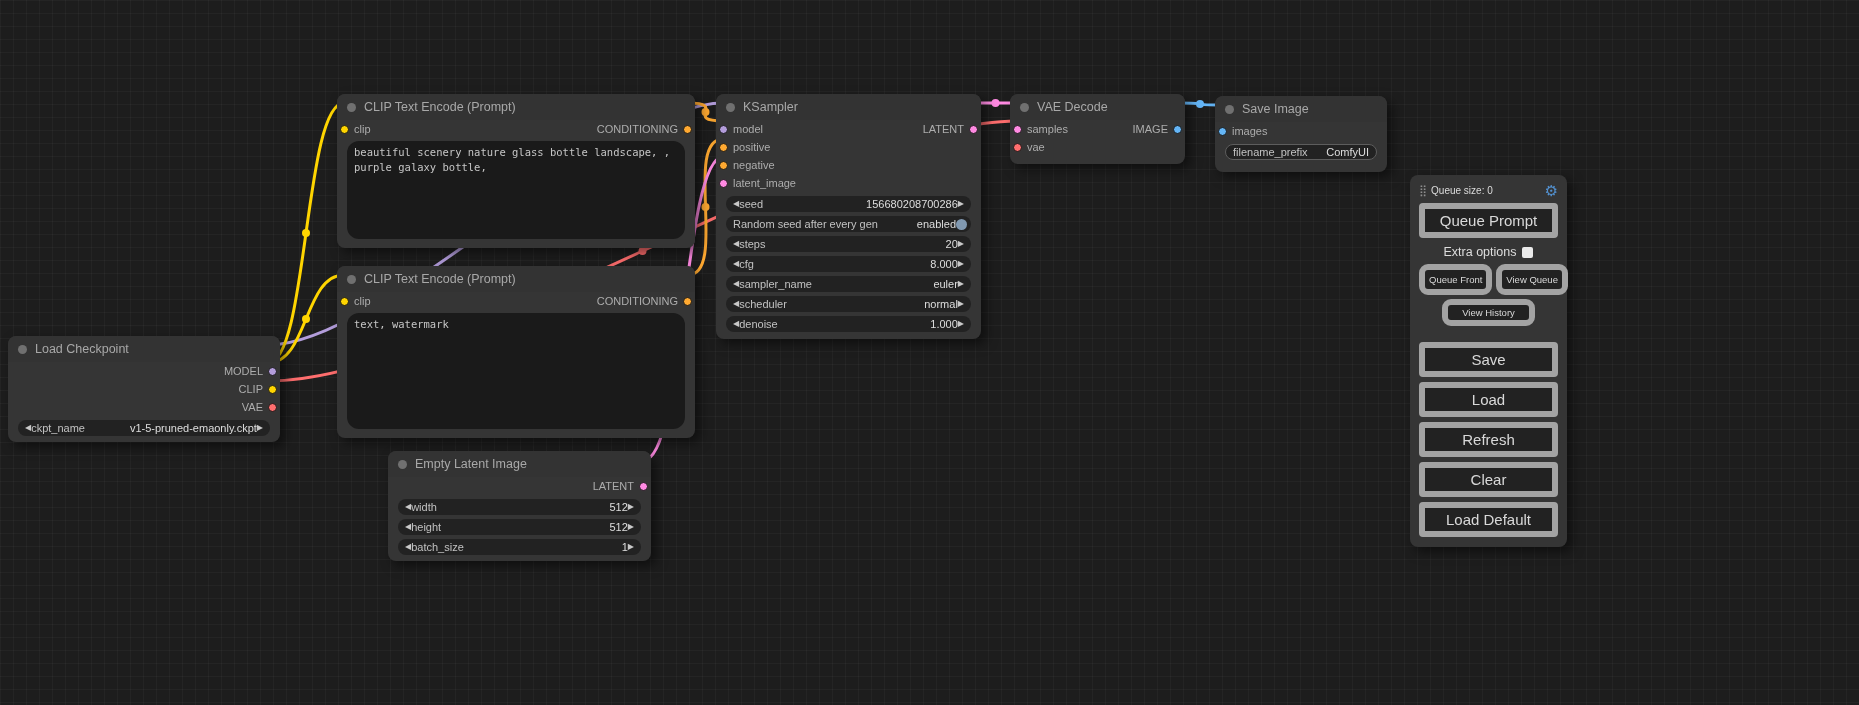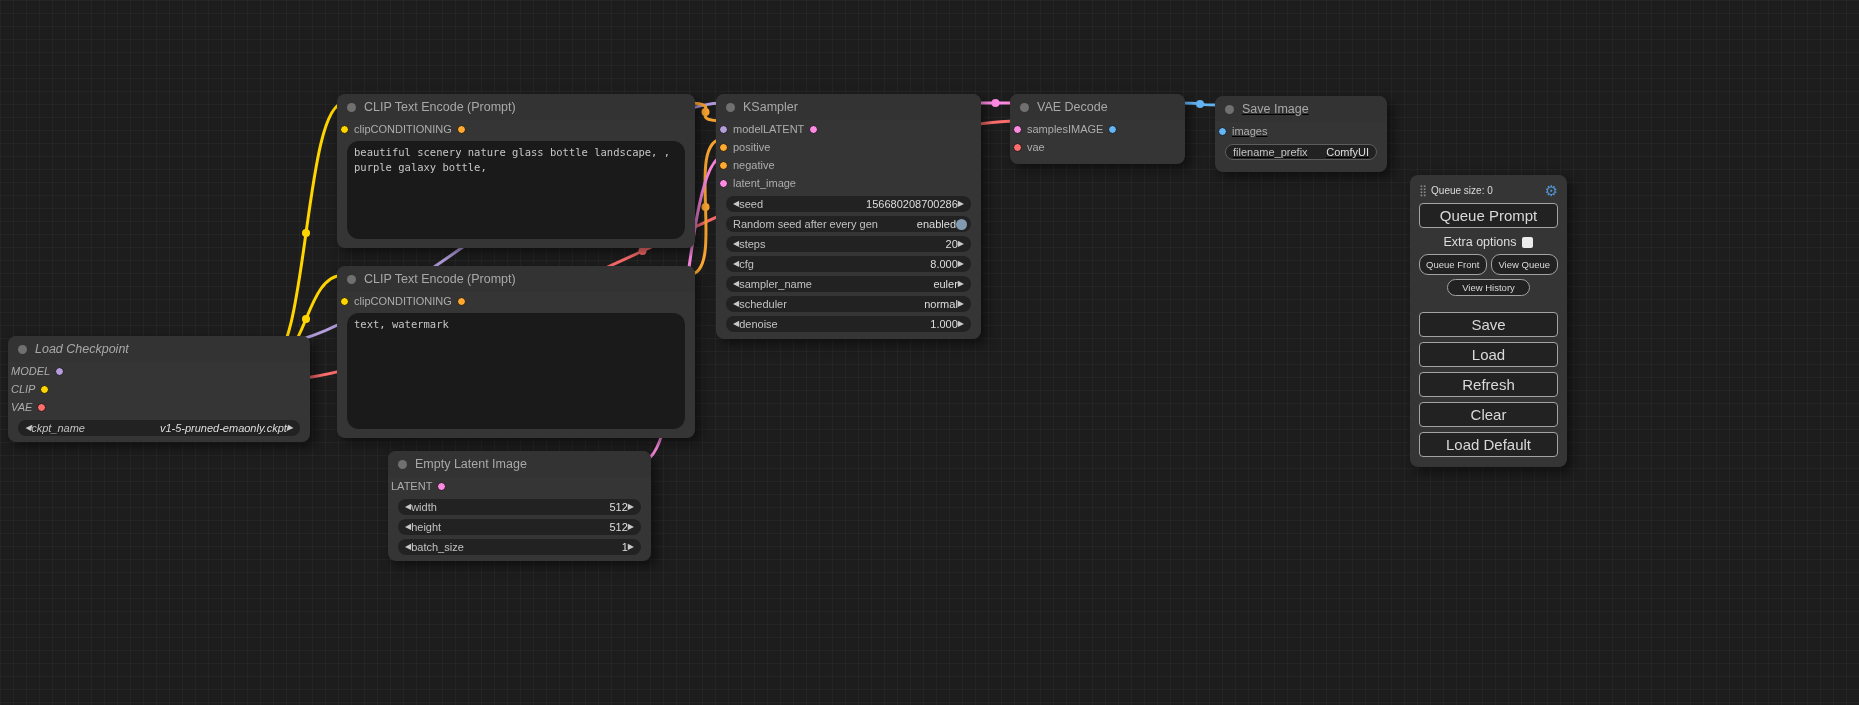--- a/index.html
+++ b/index.html
@@ -11,21 +11,21 @@
       linear-gradient(90deg,rgba(255,255,255,.03) 1px,transparent 1px);
     background-size:13px 13px;}
   #wires{position:absolute;left:0;top:0;z-index:1;}
   
   .node{position:absolute;z-index:2;background:#353535;border-radius:8px;
     box-shadow:5px 5px 12px rgba(0,0,0,.5);display:flex;flex-direction:column;overflow:hidden;margin-top:26px;}
   .node-titlebar{height:26px;display:flex;align-items:center;gap:8px;padding:0 10px;
     background:#333333;border-radius:8px 8px 0 0;flex:none;}
   .collapse-dot{width:9px;height:9px;border-radius:50%;background:#707070;flex:none;}
   .node-title{font-size:12.5px;color:#a8a8a8;white-space:nowrap;}
-  .port-row{height:18px;display:flex;align-items:center;
+  .port-row{height:18px;display:flex;align-items:center;justify-content:space-between;
     padding:0 3px;flex:none;}
   .pg{display:flex;align-items:center;gap:5px;min-width:0;}
   .port-dot{width:9px;height:9px;border-radius:50%;border:1px solid #181818;flex:none;}
   .port-label{font-size:11px;color:#adadad;white-space:nowrap;}
   .node-text{flex:1;margin:3px 10px 9px;background:#1a1a1a;border-radius:12px;padding:4px 7px;
     font-family:"DejaVu Sans Mono",monospace;font-size:10.5px;line-height:1.4;color:#c6c6c6;overflow:hidden;}
   .widget{height:16px;margin:4px 10px 0;background:#222222;border-radius:8px;
     display:flex;align-items:center;padding:0 7px;flex:none;}
   .widget.w-text{border:1px solid #5d5d5d;}
   .w-arrow{font-size:8px;color:#c8c8c8;line-height:1;cursor:pointer;}
@@ -33,21 +33,21 @@
   .w-value{font-size:11px;color:#dedede;margin-left:auto;white-space:nowrap;}
   .w-knob{width:11px;height:11px;border-radius:50%;background:#8199b1;flex:none;margin-right:-3px;}
   
   .menu-panel{position:absolute;left:1410px;top:175px;width:157px;z-index:5;background:#353535;
     border-radius:8px;box-shadow:5px 5px 12px rgba(0,0,0,.5);padding:5px 9px 10px;color:#ddd;}
   .panel-header{display:flex;align-items:center;height:20px;gap:4px;}
   .drag-handle{color:#8f8f8f;font-size:11px;cursor:grab;}
   .queue-size{flex:1;text-align:left;font-size:10px;color:#dcdcdc;}
   .gear{font-size:15px;color:#5290cf;cursor:pointer;line-height:1;}
   button{font-family:inherit;}
-  .btn{display:block;background:#222222;border:1px solid #a3a3a3;color:#d9d9d9;border-radius:4px;cursor:pointer;}
+  .btn{display:block;background:#222222;border:6px solid #a3a3a3;color:#d9d9d9;border-radius:4px;cursor:pointer;}
   .btn.big{width:100%;font-size:15px;padding:3px 0;margin-top:5px;}
   .btn.primary{margin-top:3px;}
   .extra-row{display:flex;align-items:center;justify-content:center;gap:6px;margin-top:7px;font-size:12.5px;}
   .checkbox{width:11px;height:11px;background:#ebebeb;border-radius:2px;display:inline-block;cursor:pointer;}
   .small-row{display:flex;gap:4px;margin-top:5px;}
   .btn.small{font-size:9.5px;padding:4px 4px;border-radius:9px;flex:1;white-space:nowrap;}
   .btn.center{margin:4px auto 16px;padding:2px 14px;font-size:9.5px;border-radius:9px;}
   .btn.gap{margin-top:14px;}
 </style>
 </head>
@@ -68,21 +68,21 @@
       <path d="M 688 275 C 728 275, 683 139, 723 139" stroke="#FFA931" fill="none" stroke-width="3" stroke-linecap="round"></path>
       <circle cx="705.5" cy="207" r="4" fill="#FFA931"></circle>
       <path d="M 644 460 C 684 460, 683 157, 723 157" stroke="#FF8AE2" fill="none" stroke-width="3" stroke-linecap="round"></path>
       <circle cx="683.5" cy="308.5" r="4" fill="#FF8AE2"></circle>
       <path d="M 974 103 C 1014 103, 977 103, 1017 103" stroke="#FF8AE2" fill="none" stroke-width="3" stroke-linecap="round"></path>
       <circle cx="995.5" cy="103" r="4" fill="#FF8AE2"></circle>
       <path d="M 1178 103 C 1218 103, 1182 105, 1222 105" stroke="#64B5F6" fill="none" stroke-width="3" stroke-linecap="round"></path>
       <circle cx="1200" cy="104" r="4" fill="#64B5F6"></circle>
     </svg>
   <div id="nodes-layer">
-      <div class="node" style="left: 8px; top: 310px; width: 302px; height: 106px; font-style: italic;">
+      <div class="node" style="left: 8px; top: 310px; width: 272px; height: 106px;">
         <div class="node-titlebar">
           <span class="collapse-dot"></span>
           <span class="node-title">Load Checkpoint</span>
         </div>
         <div class="port-row">
           <span class="pg pg-in"></span>
           <span class="pg pg-out">
             <span class="port-label">MODEL</span>
             <span class="port-dot" style="background: rgb(179, 157, 219);"></span>
           </span>
@@ -267,21 +267,21 @@
           </span>
         </div>
         <div class="port-row">
           <span class="pg pg-in">
             <span class="port-dot" style="background: rgb(255, 110, 110);"></span>
             <span class="port-label">vae</span>
           </span>
           <span class="pg pg-out"></span>
         </div>
       </div>
-      <div class="node" style="left: 1215px; top: 70px; width: 172px; height: 76px; text-decoration: underline;">
+      <div class="node" style="left: 1215px; top: 70px; width: 172px; height: 76px;">
         <div class="node-titlebar">
           <span class="collapse-dot"></span>
           <span class="node-title">Save Image</span>
         </div>
         <div class="port-row">
           <span class="pg pg-in">
             <span class="port-dot" style="background: rgb(100, 181, 246);"></span>
             <span class="port-label">images</span>
           </span>
           <span class="pg pg-out"></span>

